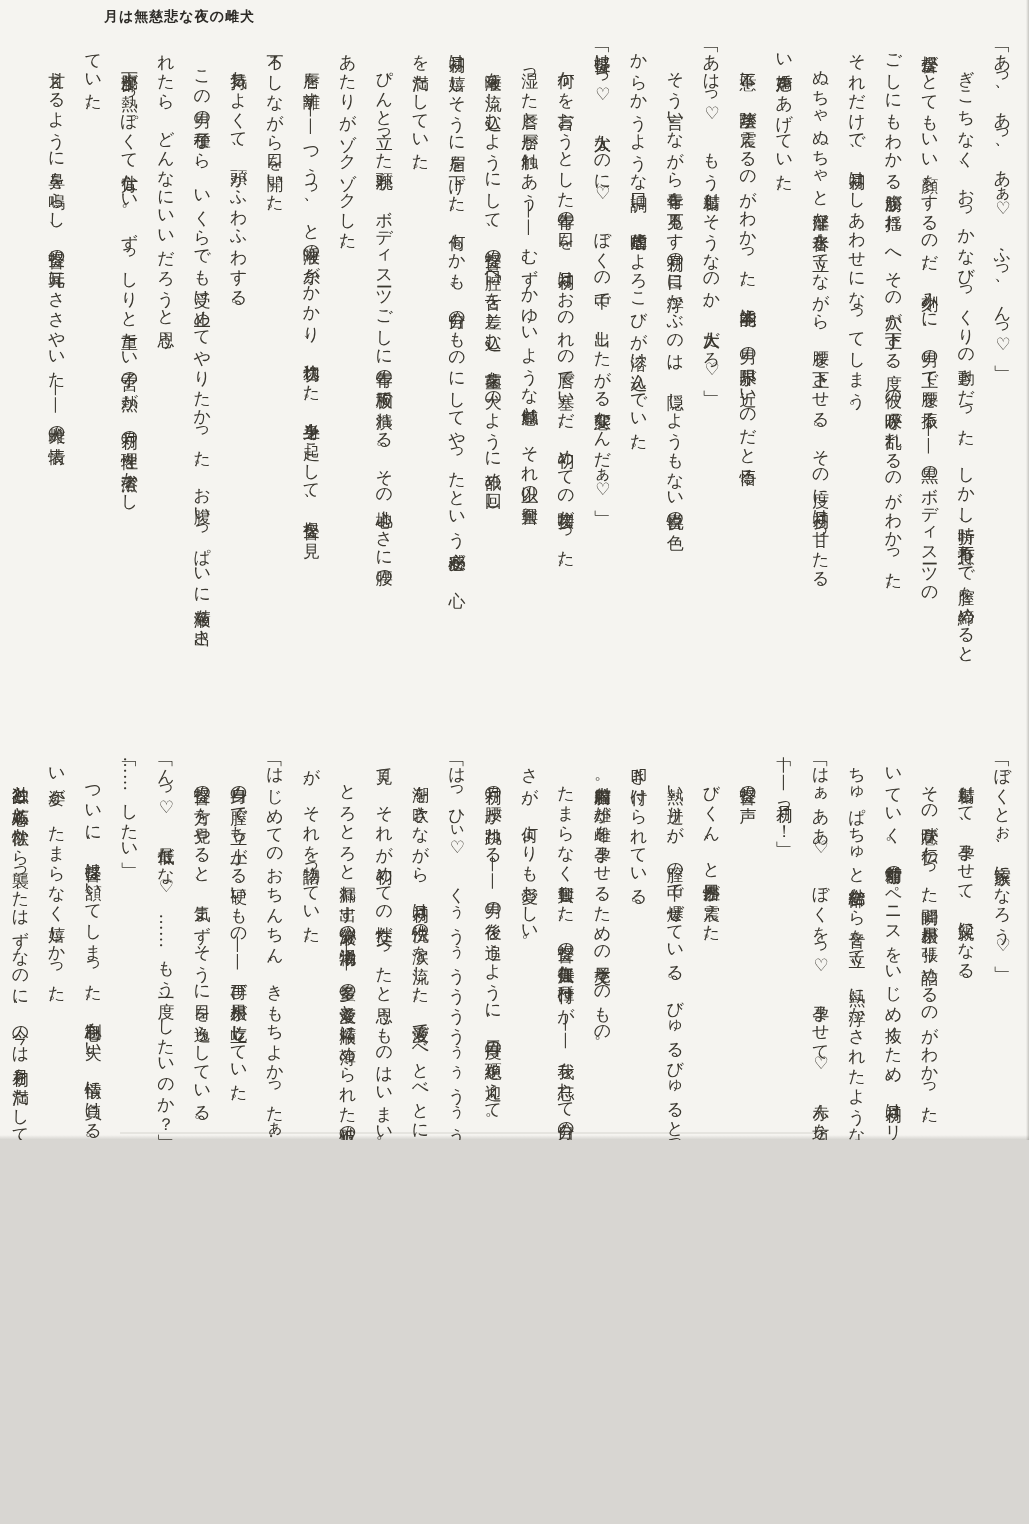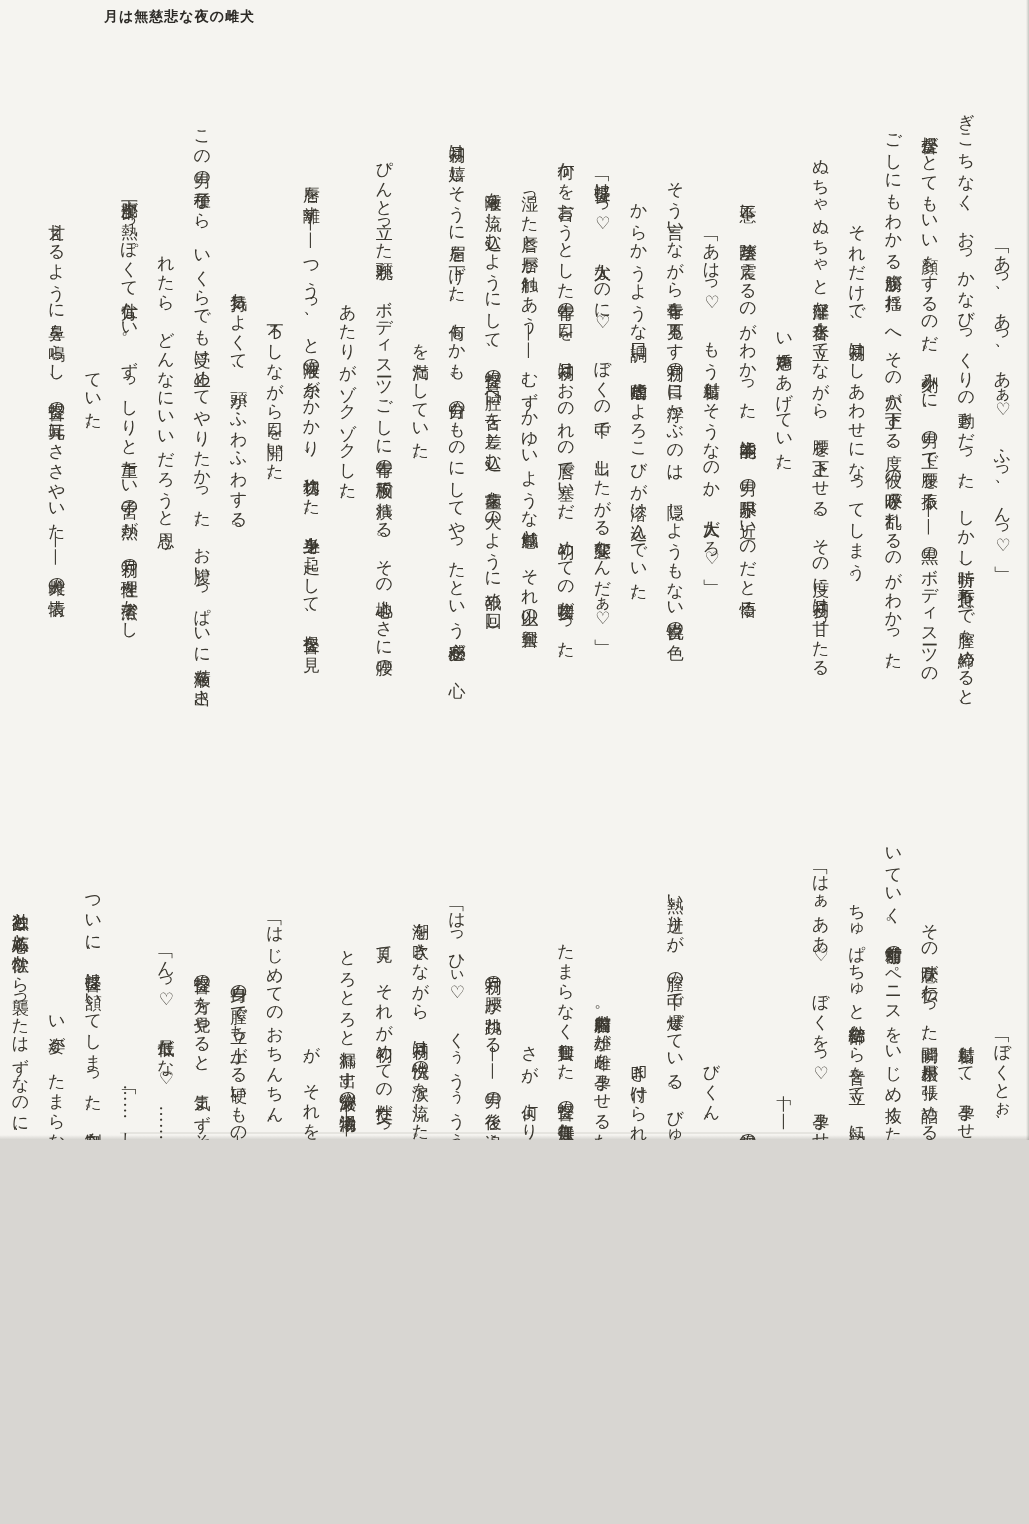--- a/index.html
+++ b/index.html
@@ -2,21 +2,20 @@
 <html lang="ja"><head>
 <meta charset="utf-8">
 <style>
   html,body{margin:0;padding:0;background:#d8d6d2;}
   .page{
     position:relative;
     width:1029px;height:1140px;
     background:#f5f4f0;
     overflow:hidden;
     font-family:"DejaVu Serif","Liberation Serif",serif;
-    text-align:center;
   }
   .header-title{
     position:absolute;top:8px;left:104px;
     font-family:"DejaVu Sans","Liberation Sans",sans-serif;
     font-weight:bold;font-size:14px;color:#2c2a26;letter-spacing:1px;
   }
   .vblock{
     position:absolute;right:8px;
     writing-mode:vertical-rl;text-orientation:mixed;
     font-size:17px;color:#3a372f;

